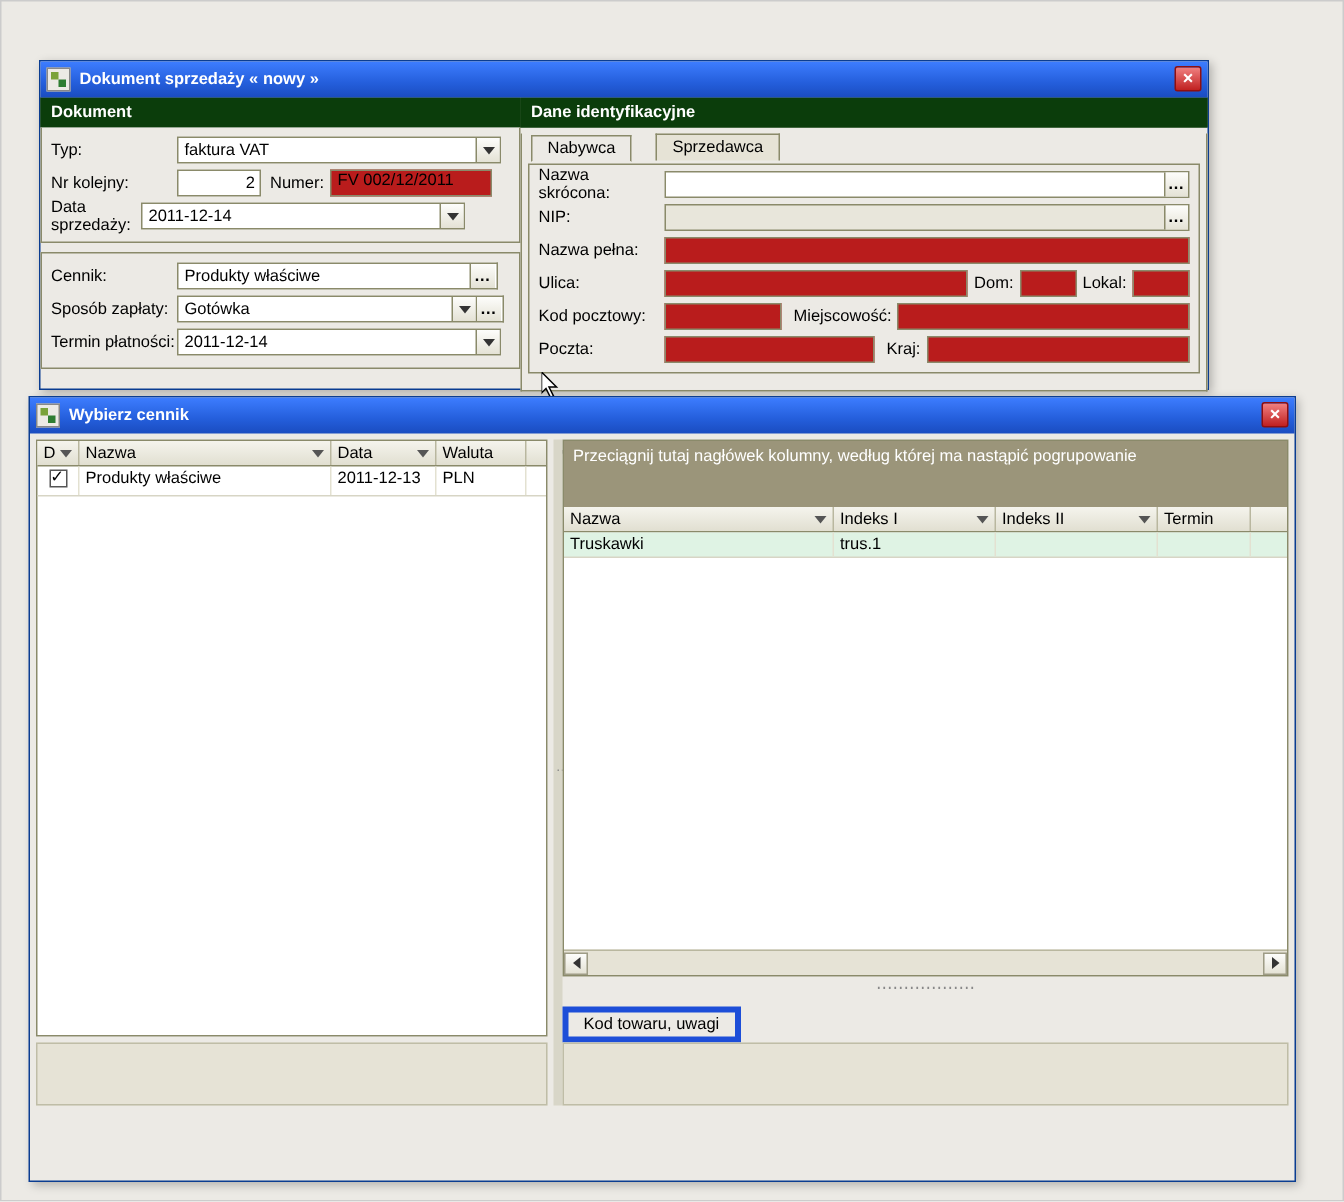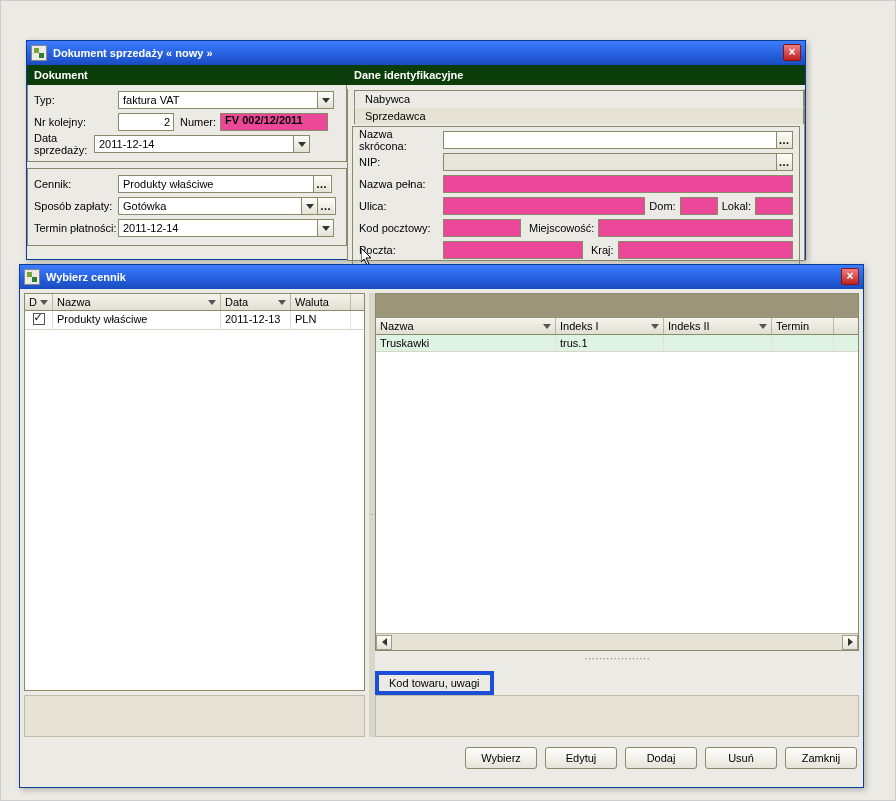--- a/index.html
+++ b/index.html
@@ -16,23 +16,23 @@
   .section-hdr { background:#0b3d0b; color:#fff; font-weight:bold; padding:3px 6px; border:1px solid #0b3d0b;}
   .panel { background:#eceae5; border:1px solid #8a8a6a;}
   .form-row { display:flex; align-items:center; padding:1px 6px; height:22px;}
   .lbl { color:#000; }
   .combo { display:flex; align-items:center; height:18px; border:1px solid #8a8a6a; background:#fff;}
   .combo .val{ flex:1; padding:0 4px; overflow:hidden; white-space:nowrap;}
   .combo .btn{ width:16px; height:16px; border-left:1px solid #8a8a6a; background:linear-gradient(#fdfdfb,#e4e2d5); display:flex; align-items:center; justify-content:center; cursor:pointer;}
   .tri-down{ width:0;height:0;border-left:4px solid transparent;border-right:4px solid transparent;border-top:5px solid #333; }
   .ellipsis{ font-weight:bold; letter-spacing:1px; line-height:10px;}
   .txt { height:18px; border:1px solid #8a8a6a; background:#fff; padding:0 4px;}
-  .txt.ro { background:#ec4899;font-weight:bold;}
+  .txt.ro { background:#b91c1c;}
   input.tiny { height:18px; border:1px solid #8a8a6a; background:#fff; padding:0 3px; text-align:right;}
-  .tab-strip { display:flex; gap:0; margin:4px 0 2px 6px;flex-direction:column;}
+  .tab-strip { display:flex; gap:16px; margin:4px 0 2px 6px;}
   .tab { padding:2px 10px; border:1px solid #8a8a6a; border-bottom:none; background:#e6e3d6; cursor:pointer;}
   .tab.active { background:#eceae5; border-bottom:1px solid #eceae5; position:relative; top:1px;}
   .id-box { border:1px solid #8a8a6a; margin:0 4px 4px 4px; padding:2px 0 4px 0;}
   .grid { position:relative; background:#fff; border:1px solid #8a8a6a;}
   .gridhdr { display:flex; background:linear-gradient(#f5f4ed,#e1dfd1); border-bottom:1px solid #8a8a6a;}
   .gcol { border-right:1px solid #b9b79f; padding:2px 4px; display:flex; align-items:center; justify-content:space-between; }
   .gcol .tri-down{border-top-color:#555;}
   .grow { display:flex; border-bottom:1px solid #d7d5c5;}
   .gcell { border-right:1px solid #e3e1d1; padding:2px 4px; overflow:hidden; white-space:nowrap;}
   .check { width:12px;height:12px;border:1px solid #555;display:inline-block;position:relative;}
@@ -236,20 +236,21 @@
       </div>
       <div class="footerbox" style="margin-top:4px;"></div>
     </div>
 
     <div class="splitter-h" style="left:349px; top:4px; bottom:4px;">
       <div class="splitter-dots"></div>
     </div>
 
     <div style="flex:1; padding:4px 4px 4px 10px; display:flex; flex-direction:column; position:relative;">
       <div class="grid" style="flex:1; position:relative;">
+        <div class="grouphdr">Przeciągnij tutaj nagłówek kolumny, według której ma nastąpić pogrupowanie</div>
         <div style="height:24px; background:#9b957a;"></div>
         <div class="gridhdr">
           <div class="gcol" style="width:180px;">
               <span>Nazwa</span>
               <div class="tri-down"></div>
             </div>
           <div class="gcol" style="width:108px;">
               <span>Indeks I</span>
               <div class="tri-down"></div>
             </div>
@@ -278,20 +279,13 @@
         </div>
       </div>
       <div style="height:14px; display:flex; align-items:center; justify-content:center; color:#888;">⋯⋯⋯⋯⋯⋯</div>
       <div class="tab2">
         <div class="t">Kod towaru, uwagi</div>
       </div>
       <div class="footerbox" style="margin-top:0;"></div>
     </div>
   </div>
 
-  <div class="btn-bar">
-    <button class="pushbtn">Wybierz</button>
-    <button class="pushbtn">Edytuj</button>
-    <button class="pushbtn">Dodaj</button>
-    <button class="pushbtn">Usuń</button>
-    <button class="pushbtn">Zamknij</button>
-  </div>
 </div>
 
 </body></html>

